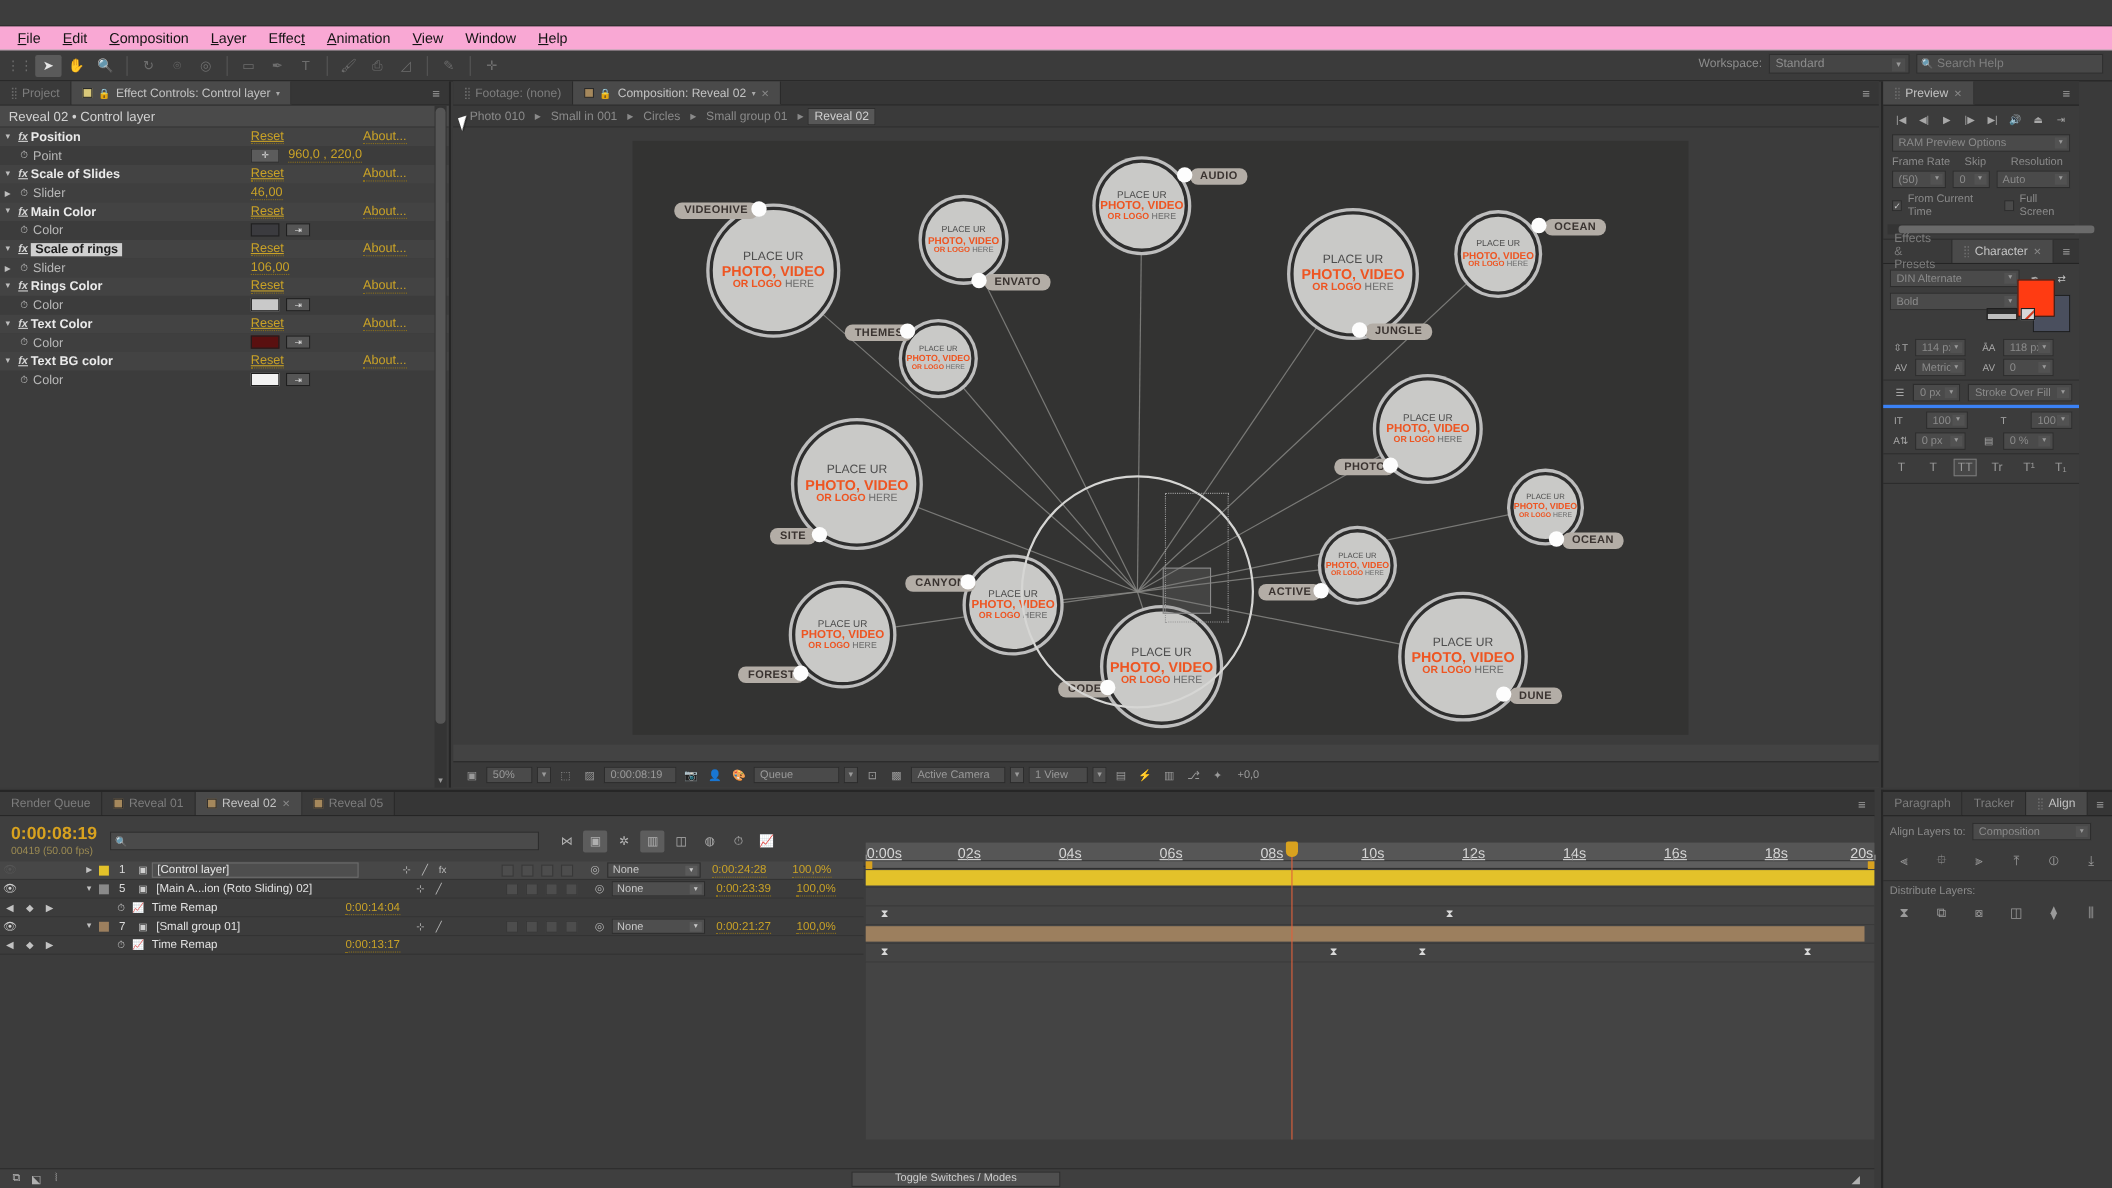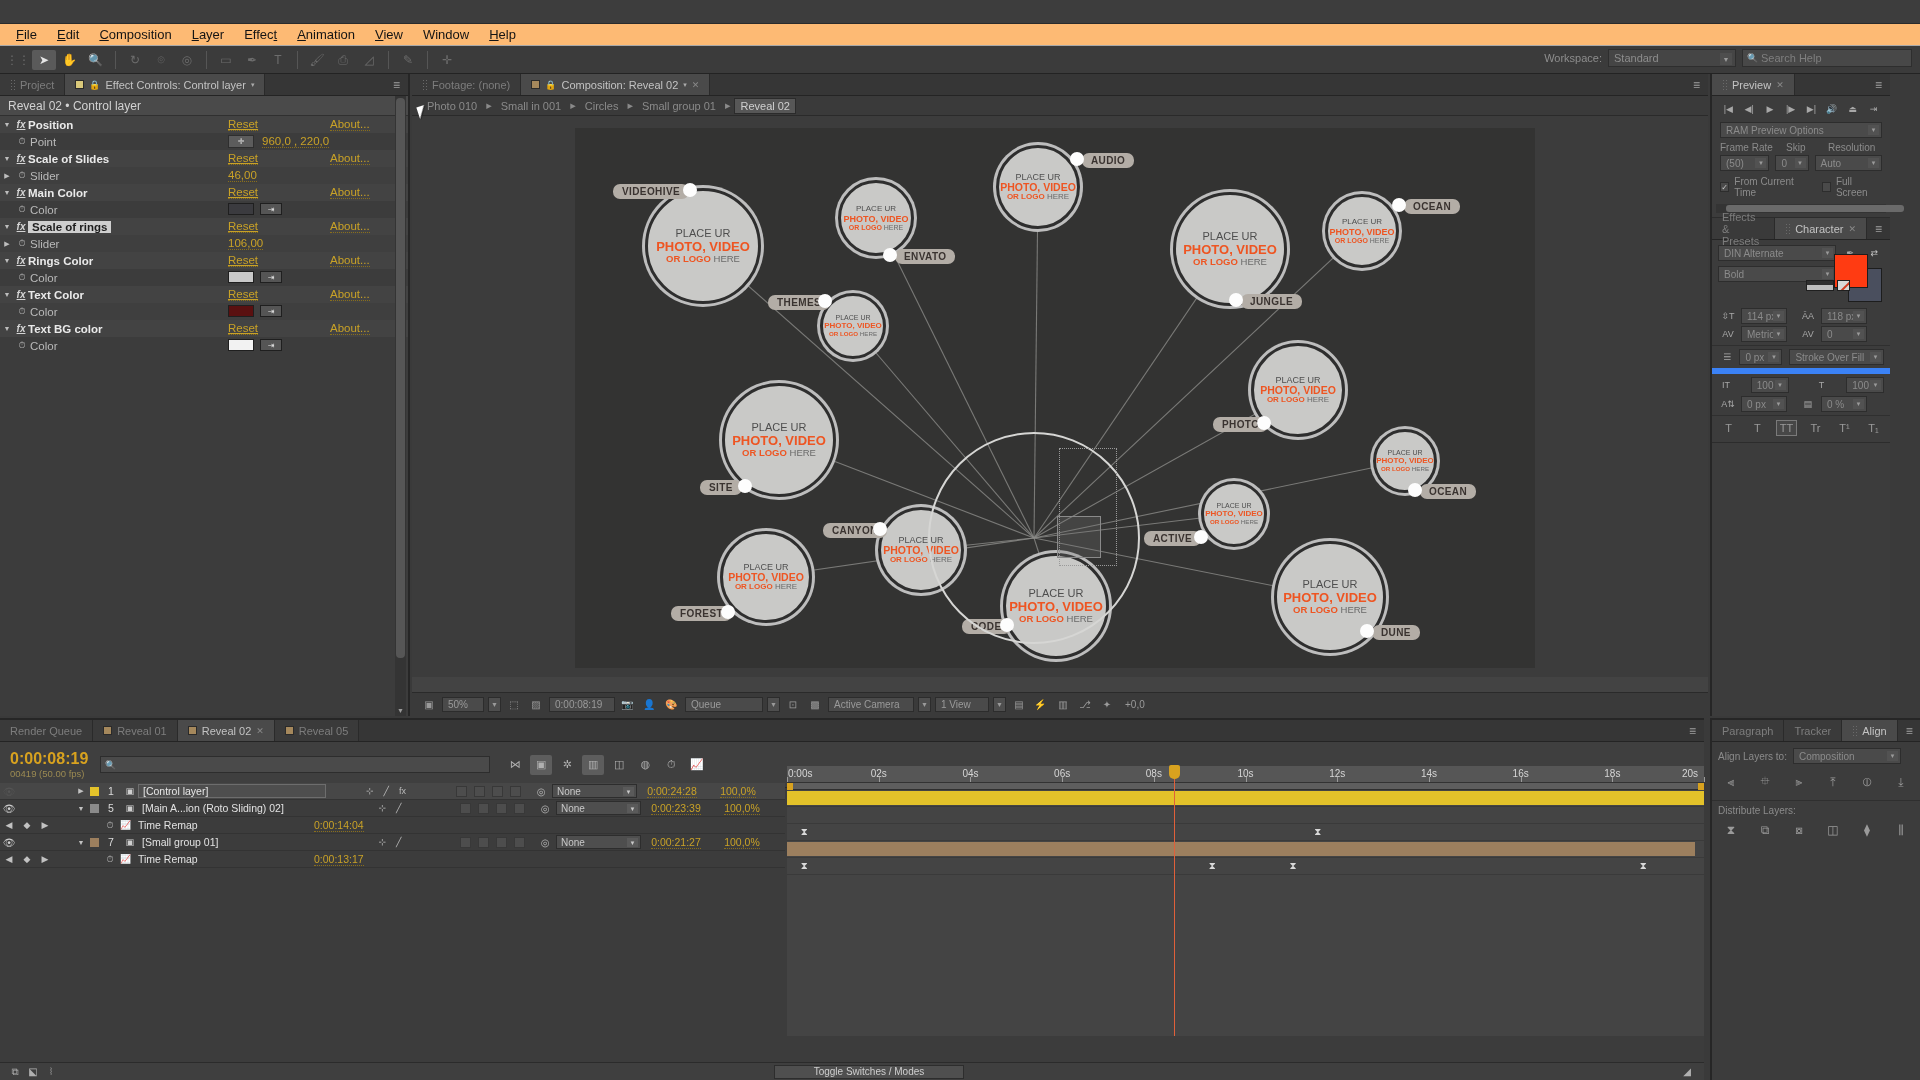--- a/index.html
+++ b/index.html
@@ -9,21 +9,21 @@
     font-family:"Liberation Sans", sans-serif;
     font-size:12px;color:#c8c8c8;
     -webkit-font-smoothing:antialiased;
   }
   #app{position:relative;width:1920px;height:1080px;}
 
   
   .titlebar{height:24px;background:#3d3d3d;border-bottom:1px solid #2b2b2b;}
 
   
-  .menubar{height:22px;background:#fdba74;display:flex;align-items:center;padding-left:6px;border-bottom:1px solid #a9a9a9;}
+  .menubar{height:22px;background:#f9a8d4;display:flex;align-items:center;padding-left:6px;border-bottom:1px solid #a9a9a9;}
   .menubar .mi{padding:2px 10px;color:#141414;font-size:13px;}
   .menubar .mi u{text-decoration:underline;}
 
   
   .toolbar{height:28px;background:#3b3b3b;border-bottom:1px solid #232323;display:flex;align-items:center;padding:0 6px;gap:2px;position:relative;}
   .tool{width:24px;height:20px;display:flex;align-items:center;justify-content:center;color:#b6b6b6;font-size:12px;border-radius:2px;}
   .tool.sel{background:#5a5a5a;color:#e6e6e6;}
   .tool.dim{color:#6d6d6d;}
   .tsep{width:1px;height:18px;background:#565656;margin:0 5px;}
   .ws-wrap{position:absolute;right:8px;top:3px;display:flex;align-items:center;gap:6px;}
@@ -130,21 +130,21 @@
   .cell{display:flex;align-items:center;justify-content:center;height:17px;}
   .ln-label{background:#4e4e4e;border:1px solid #6d6d6d;color:#e6e6e6;padding:0 4px;height:14px;display:flex;align-items:center;font-size:10.5px;}
   .ln-plain{color:#e2e2e2;font-size:10.5px;}
   .parent-sel{width:85px;height:14px;background:#4e4e4e;border:1px solid #2d2d2d;color:#c8c8c8;font-size:10px;display:flex;align-items:center;padding-left:4px;position:relative;}
   .parent-sel .a{position:absolute;right:2px;top:2px;width:11px;height:9px;background:#5a5a5a;display:flex;align-items:center;justify-content:center;font-size:6px;}
   .dur{color:#c9a227;font-size:10.5px;border-bottom:1px dotted #8a6f1b;}
   .stretch{color:#c9a227;font-size:10.5px;border-bottom:1px dotted #8a6f1b;}
 
   .tlgrid{position:absolute;left:787px;top:46px;width:917px;height:270px;background:#444;}
   .ruler{position:relative;height:17px;background:#565656;border-bottom:1px solid #333;}
-  .rtick{position:absolute;top:2px;font-size:10px;color:#d6d6d6;}
+  .rtick{position:absolute;top:2px;font-size:13px;color:#d6d6d6;text-decoration:underline;}
   .rmark{position:absolute;bottom:0;width:1px;height:5px;background:#9a9a9a;}
   .workbar{position:relative;height:7px;background:#5e5e5e;border-bottom:1px solid #2f2f2f;}
   .wb-end{position:absolute;top:0;width:6px;height:7px;background:#d8a21f;}
   .tracks{position:relative;}
   .trk{height:17px;border-bottom:1px solid #3a3a3a;position:relative;}
   .bar{position:absolute;top:1px;height:14px;}
   .kf{position:absolute;top:3px;width:7px;height:10px;color:#d9d9d9;font-size:10px;line-height:10px;text-align:center;}
   .cti{position:absolute;top:0;width:1px;background:#e0603a;z-index:30;}
   .cti-head{position:absolute;top:-1px;left:-5px;width:11px;height:14px;background:#d8a21f;border-radius:2px 2px 5px 5px;}
 
@@ -634,21 +634,21 @@
           <div class="rfield" style="width:46px">
             <span>0 px</span>
             <span class="a">▼</span>
           </div>
           <div class="rfield" style="width:102px;margin-left:4px">
             <span>Stroke Over Fill</span>
             <span class="a">▼</span>
           </div>
         </div>
 
-        <div class="rrow" style="padding:3px 6px;gap:17px;border-top:6px solid #3b82f6">
+        <div class="rrow" style="padding:3px 6px;gap:17px;border-top:3px solid #3b82f6">
           <span class="rbtn">IT</span>
           <div class="rfield" style="width:46px">
             <span>100 %</span>
             <span class="a">▼</span>
           </div>
           <span class="rbtn" style="margin-left:8px">T</span>
           <div class="rfield" style="width:46px">
             <span>100 %</span>
             <span class="a">▼</span>
           </div>

